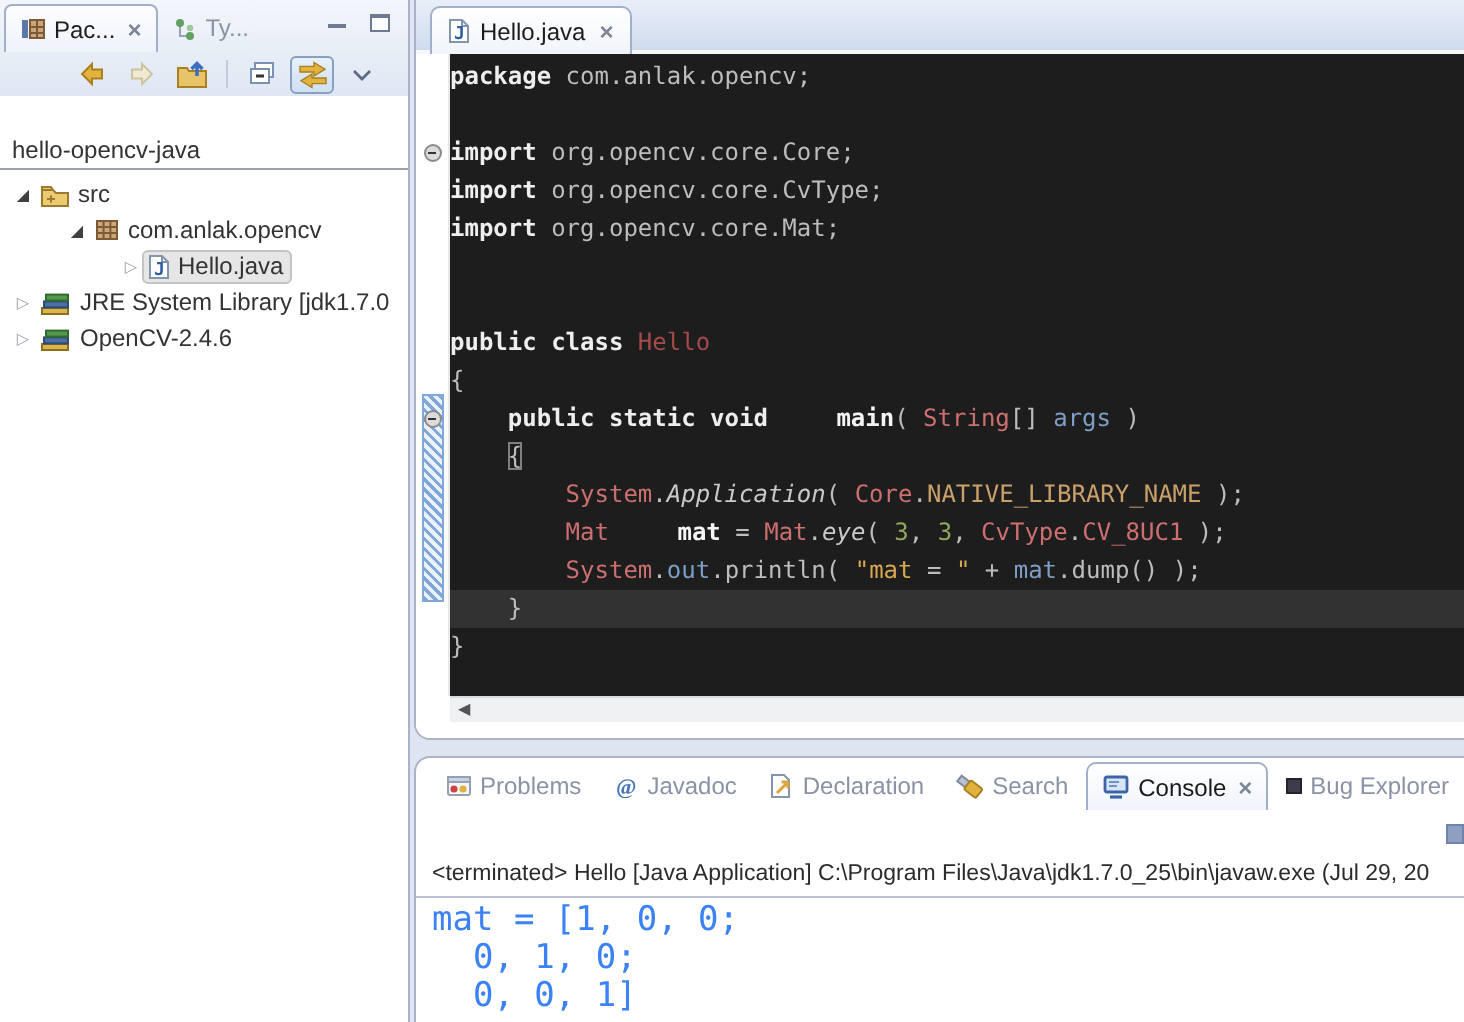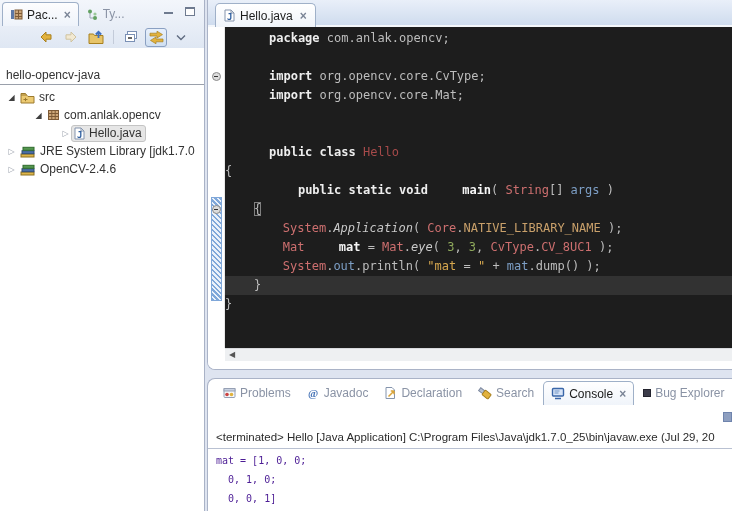--- a/index.html
+++ b/index.html
@@ -51,21 +51,21 @@
     background:repeating-linear-gradient(45deg,#7fa7d9 0 1.5px,#eaf1fa 1.5px 3.5px); }
   #dark-area { position:absolute; left:17px; top:0; right:0; height:321px; background:#1d1d1d; }
   #gutter-sep { position:absolute; left:16px; top:0; width:1px; height:321px; background:#e8e8e8; }
   #code-lines { position:absolute; left:17px; top:2px; right:0;
     font-family:"DejaVu Sans Mono", monospace; font-size:12px; }
   .code-line { height:19px; line-height:19px; white-space:pre; }
   .code-line.cur { background:#323232; }
   .fold { position:absolute; left:3.5px; width:9px; height:9px; border-radius:50%;
     background:#dcdcdc; border:1px solid #8a8a8a; }
   .fold-dash { position:absolute; left:1.5px; top:3px; width:4px; height:1px; background:#333; }
-  .tok-kw  { color:#eeeeee; font-weight:bold;padding-left:44px; }
+  .tok-kw  { color:#eeeeee; font-weight:bold; }
   .tok-pln { color:#bdbdbd; }
   .tok-cls { color:#cd6f6f; }
   .tok-clsdecl { color:#a64a4a; }
   .tok-decl{ color:#f5f5f5; font-weight:bold;margin-left:27px; }
   .tok-var { color:#7d9fc6; }
   .tok-mth { color:#c9c9c9; font-style:italic; }
   .tok-cst { color:#c9a06a; }
   .tok-num { color:#8fa95c; }
   .tok-str { color:#d7a84f; }
   .tok-brk { color:#bdbdbd; outline:1px solid #808080; outline-offset:-1px; }
@@ -80,21 +80,21 @@
     font-size:12px; color:#8a93a5; white-space:nowrap; }
   .b-tab { display:flex; align-items:center; gap:4px; padding:0 7px; height:24px; }
   .b-tab.active { background:linear-gradient(#ffffff,#f0f4fa); border:1px solid #9fb0c8; border-bottom:none;
     border-radius:5px 5px 0 0; color:#1a1a1a; }
   #console-cut-icon { position:absolute; right:0; top:33px; width:9px; height:10px;
     background:#8e9fc0; border:1px solid #6f84ad; }
   #status-line { position:absolute; left:8px; top:52px; right:0; font-size:11.5px; color:#2b2b2b;
     white-space:nowrap; overflow:hidden; }
   #status-sep { position:absolute; left:0; top:69px; right:0; height:1px; background:#b9c1d2; }
   #console-out { position:absolute; left:8px; top:72px; right:0; bottom:0;
-    font-family:"DejaVu Sans Mono", monospace; font-size:10px; line-height:19px; color:#4c1d95; white-space:pre; }
+    font-family:"DejaVu Sans Mono", monospace; font-size:17px; line-height:19px; color:#3b82f6; white-space:pre; }
 </style>
 </head>
 <body>
 
 <div id="left-panel">
   <div id="left-header">
     <div id="left-tabs">
         <div class="view-tab active">
           <span class="icn">
             <svg width="13" height="13" viewBox="0 0 13 13">
@@ -260,20 +260,21 @@
       <span class="close-x">×</span>
     </div>
   </div>
   <div id="editor-body">
     <div id="dark-area"></div>
     <div id="range-indicator"></div>
     <div id="gutter-sep"></div>
     <div id="code-lines">
         <div class="code-line"><span class="tok-kw">package</span><span class="tok-pln"> com.anlak.opencv;</span></div>
         <div class="code-line"></div>
+        <div class="code-line"><span class="tok-kw">import</span><span class="tok-pln"> org.opencv.core.Core;</span></div>
         <div class="code-line"><span class="tok-kw">import</span><span class="tok-pln"> org.opencv.core.CvType;</span></div>
         <div class="code-line"><span class="tok-kw">import</span><span class="tok-pln"> org.opencv.core.Mat;</span></div>
         <div class="code-line"></div>
         <div class="code-line"></div>
         <div class="code-line"><span class="tok-kw">public class </span><span class="tok-clsdecl">Hello</span></div>
         <div class="code-line"><span class="tok-pln">{</span></div>
         <div class="code-line"><span class="tok-pln">    </span><span class="tok-kw">public static void </span><span class="tok-decl">main</span><span class="tok-pln">( </span><span class="tok-cls">String</span><span class="tok-pln">[] </span><span class="tok-var">args</span><span class="tok-pln"> )</span></div>
         <div class="code-line"><span class="tok-pln">    </span><span class="tok-brk">{</span></div>
         <div class="code-line"><span class="tok-pln">        </span><span class="tok-cls">System</span><span class="tok-pln">.</span><span class="tok-mth">Application</span><span class="tok-pln">( </span><span class="tok-cls">Core</span><span class="tok-pln">.</span><span class="tok-cst">NATIVE_LIBRARY_NAME</span><span class="tok-pln"> );</span></div>
         <div class="code-line"><span class="tok-pln">        </span><span class="tok-cls">Mat</span><span class="tok-pln"> </span><span class="tok-decl">mat</span><span class="tok-pln"> = </span><span class="tok-cls">Mat</span><span class="tok-pln">.</span><span class="tok-mth">eye</span><span class="tok-pln">( </span><span class="tok-num">3</span><span class="tok-pln">, </span><span class="tok-num">3</span><span class="tok-pln">, </span><span class="tok-cls">CvType</span><span class="tok-pln">.</span><span class="tok-cls">CV_8UC1</span><span class="tok-pln"> );</span></div>

